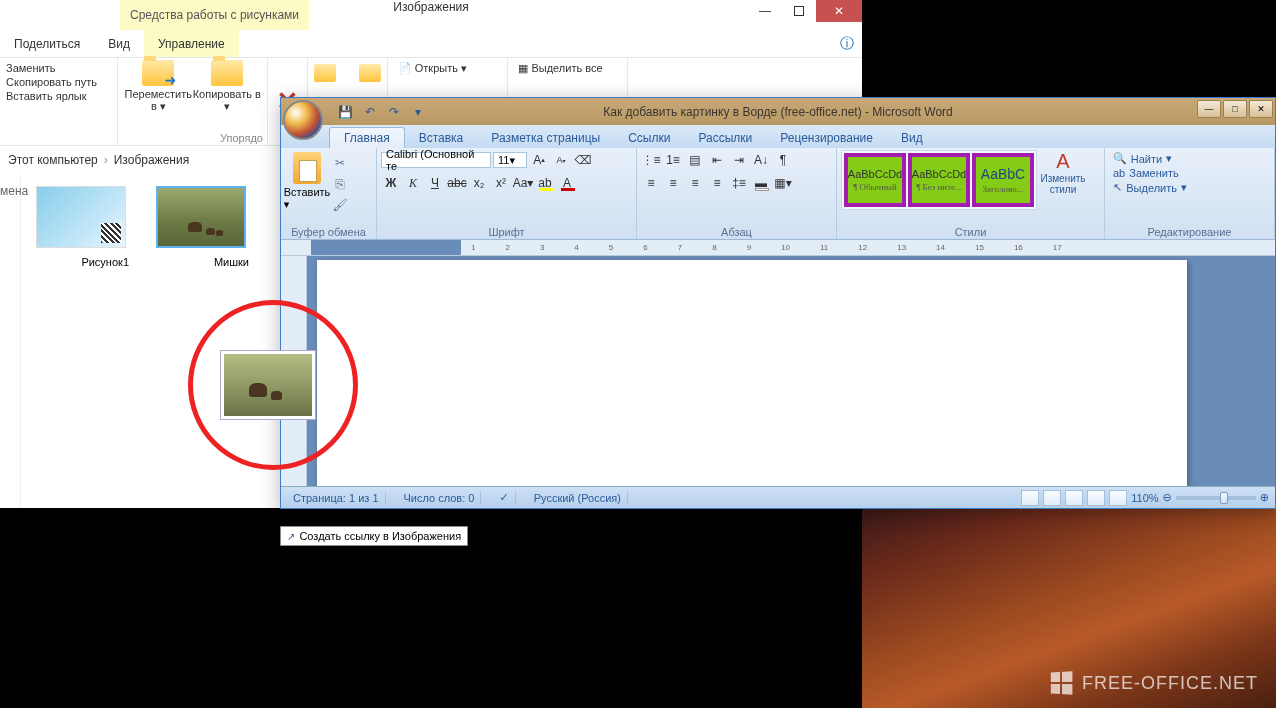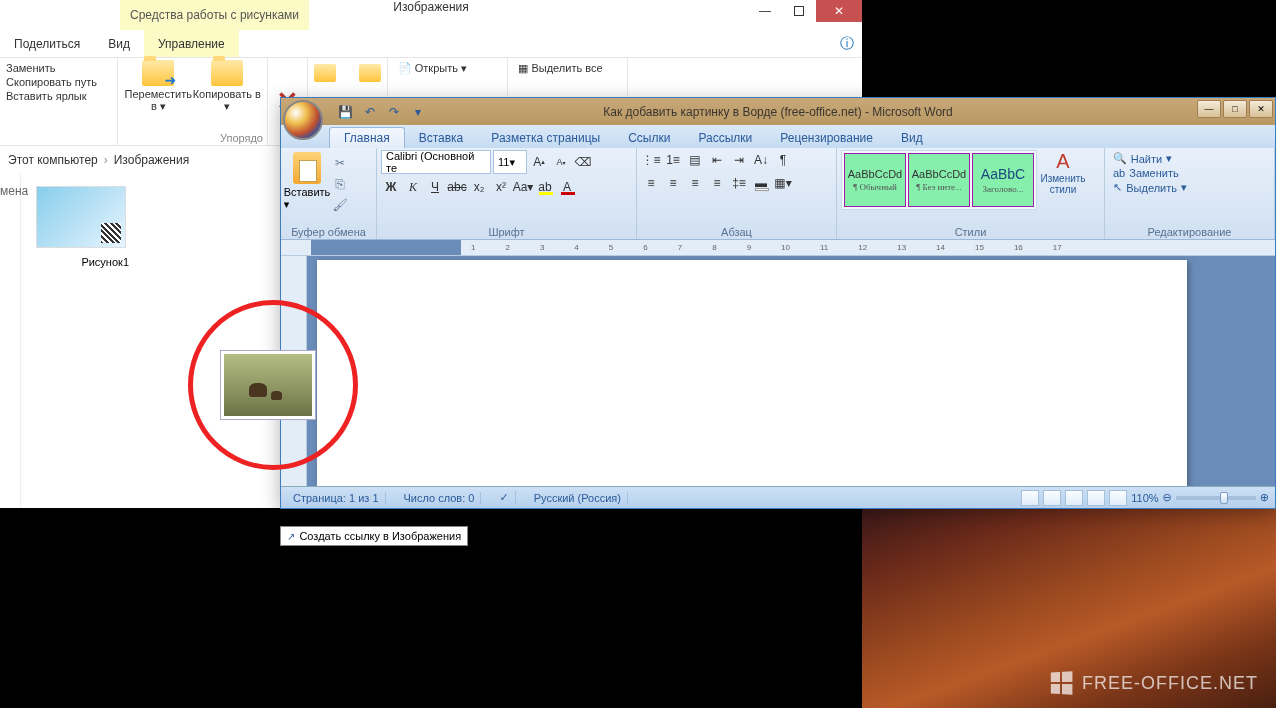--- a/index.html
+++ b/index.html
@@ -65,32 +65,32 @@
 .word-rgroup-label { position: absolute; bottom: 1px; left: 0; right: 0; text-align: center; font-size: 11px; color: #5a7090; }
 .word-rgroup-body { flex: 1; display: flex; align-items: flex-start; gap: 2px; }
 
 .paste-btn { width: 44px; display: flex; flex-direction: column; align-items: center; padding-top: 2px; }
 .paste-icon { width: 28px; height: 32px; background: linear-gradient(#ffd37a,#f5a830); border-radius: 3px; position: relative; }
 .paste-icon::after { content: ''; position: absolute; left: 6px; top: 8px; width: 16px; height: 20px; background: #fff; border: 1px solid #c5a050; }
 .mini-btns { display: flex; flex-direction: column; gap: 3px; padding-top: 4px; }
 .mini-btn { width: 18px; height: 18px; font-size: 12px; color: #5a7090; display: flex; align-items: center; justify-content: center; }
 
 .font-row { display: flex; gap: 2px; align-items: center; }
-.font-combo { height: 24px; border: 1px solid #a9c3e0; background: #fff; font-size: 11px; padding: 0 4px; display: flex; align-items: center; }
+.font-combo { height: 16px; border: 1px solid #a9c3e0; background: #fff; font-size: 11px; padding: 0 4px; display: flex; align-items: center; }
 .font-combo.name { width: 110px; }
 .font-combo.size { width: 34px; }
 .fmt-btn { width: 20px; height: 20px; border: 1px solid transparent; display: flex; align-items: center; justify-content: center; font-size: 12px; color: #333; }
 .fmt-bold { font-weight: bold; }
 .fmt-italic { font-style: italic; font-family: serif; }
 .fmt-underline { text-decoration: underline; }
 .fmt-strike { text-decoration: line-through; }
 .color-swatch { width: 14px; height: 3px; position: absolute; bottom: 1px; left: 3px; }
 
 .styles-gallery { display: flex; gap: 2px; padding: 2px; background: #f5f9fd; border: 1px solid #c5d8ec; height: 60px; }
-.style-item { width: 62px; border: 1px solid #a21caf; background: #86efac; display: flex; flex-direction: column; align-items: center; justify-content: center; font-size: 9px; padding: 2px; }
+.style-item { width: 62px; border: 4px solid #a21caf; background: #84cc16; display: flex; flex-direction: column; align-items: center; justify-content: center; font-size: 9px; padding: 2px; }
 .style-preview { font-size: 11px; color: #333; }
 .style-preview.heading { color: #1f497d; font-size: 14px; }
 .style-name { font-size: 9px; color: #555; margin-top: 2px; font-family: Liberation Serif, serif; }
 .change-styles { width: 48px; display: flex; flex-direction: column; align-items: center; font-size: 10px; text-align: center; color: #2a5a9a; }
 
 .edit-group { display: flex; flex-direction: column; gap: 2px; font-size: 11px; color: #2a5a9a; padding: 2px 4px; }
 .edit-item { display: flex; align-items: center; gap: 4px; }
 
 .word-ruler { height: 16px; background: #e3edf8; border-bottom: 1px solid #b8cce0; position: relative; font-size: 8px; color: #666; display: flex; align-items: center; padding-left: 30px; }
 .ruler-dark { position: absolute; left: 30px; width: 150px; height: 100%; background: #6a8cb8; }
@@ -201,20 +201,28 @@
     <span>Изображения</span>
   </div>
   <div class="exp-content">
     <div class="exp-side"><span>мена</span></div>
     <div class="exp-files">
       <div class="exp-thumb">
         <div class="exp-thumb-img">
             <div class="qr-corner"></div>
           </div>
         <div>Рисунок1</div>
+      </div>
+      <div class="exp-thumb">
+        <div class="exp-thumb-img bears">
+          <div class="bear" style="left:30px;top:34px"></div>
+          <div class="bear" style="left:48px;top:40px;width:9px;height:7px"></div>
+          <div class="bear" style="left:58px;top:42px;width:7px;height:6px"></div>
+        </div>
+        <div>Мишки</div>
       </div>
     </div>
   </div>
 </div>
 
 <div class="word">
   <div class="word-office-btn"></div>
   <div class="word-titlebar">
     <div class="word-qat">
       <div class="word-qat-btn">💾</div>

